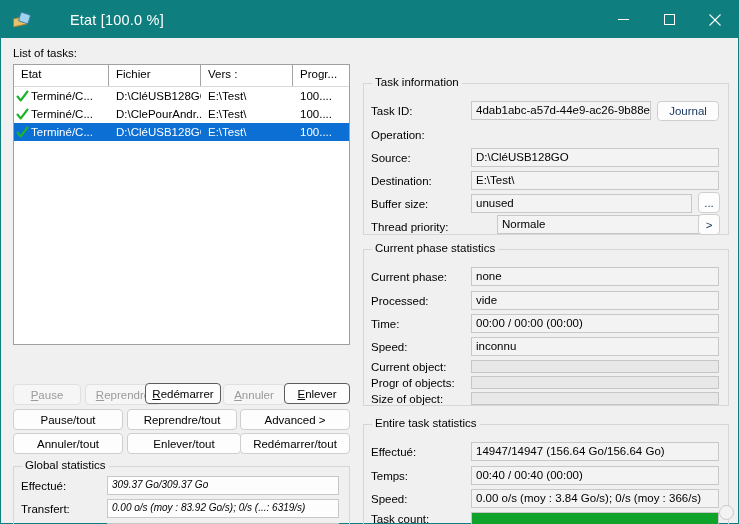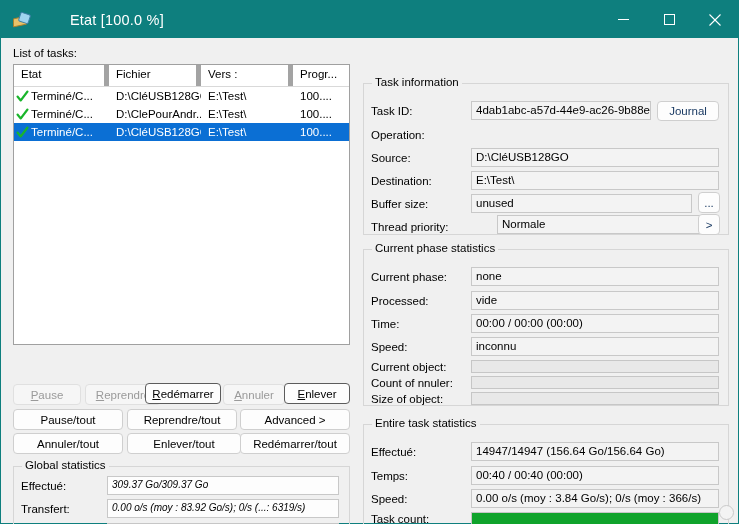--- a/index.html
+++ b/index.html
@@ -55,21 +55,21 @@
     position:absolute;left:12px;top:26px;width:337px;height:281px;
     box-sizing:border-box;background:#ffffff;border:1px solid #a0a0a0;
     overflow:hidden;
   }
   .lv-head{
     display:flex;height:22px;box-sizing:border-box;
     border-bottom:1px solid #d9d9d9;background:#ffffff;
   }
   .lv-head .cell{
     box-sizing:border-box;padding:3px 0 0 7px;font-size:11.5px;
-    border-right:5px solid #a3a3a3;overflow:hidden;white-space:nowrap;
+    border-right:1px solid #a3a3a3;overflow:hidden;white-space:nowrap;
   }
   .lv-head .cell:last-child{border-right:none;}
   .c0{width:95px;}
   .c1{width:92px;}
   .c2{width:92px;}
   .c3{width:56px;}
   .lv-row{
     display:flex;height:18px;align-items:center;box-sizing:border-box;
     white-space:nowrap;
   }
@@ -294,21 +294,21 @@
       <div class="fld" style="left:107px;top:64px;width:248px;">00:00 / 00:00 (00:00)</div>
 
       <div class="flabel" style="left:7px;top:91px;">Speed:</div>
       <div class="fld" style="left:107px;top:87px;width:248px;">inconnu</div>
 
       <div class="flabel" style="left:7px;top:111px;">Current object:</div>
       <div class="pbar" style="left:107px;top:110px;width:248px;">
           <i style="width:0%"></i>
         </div>
 
-      <div class="flabel" style="left:7px;top:127px;">Count of nnuler:</div>
+      <div class="flabel" style="left:7px;top:127px;">Progr of objects:</div>
       <div class="pbar" style="left:107px;top:126px;width:248px;">
           <i style="width:0%"></i>
         </div>
 
       <div class="flabel" style="left:7px;top:143px;">Size of object:</div>
       <div class="pbar" style="left:107px;top:142px;width:248px;">
           <i style="width:0%"></i>
         </div>
     </div>
 

